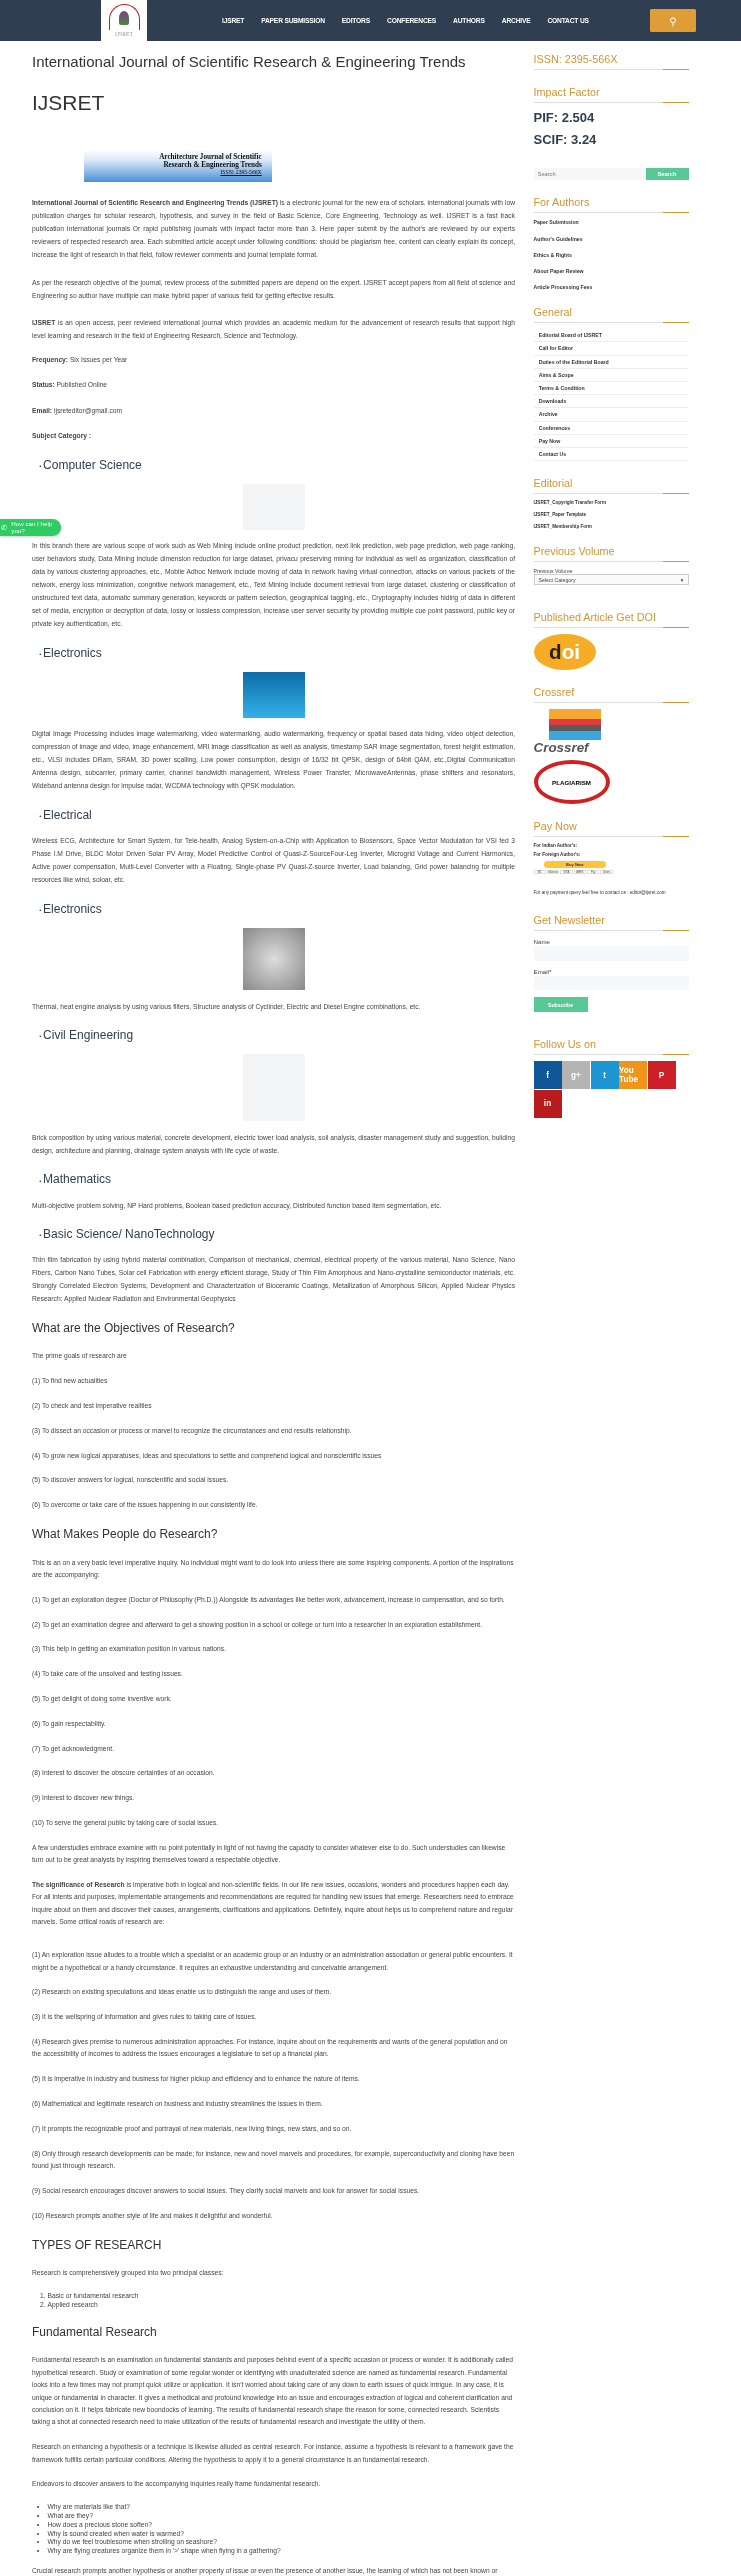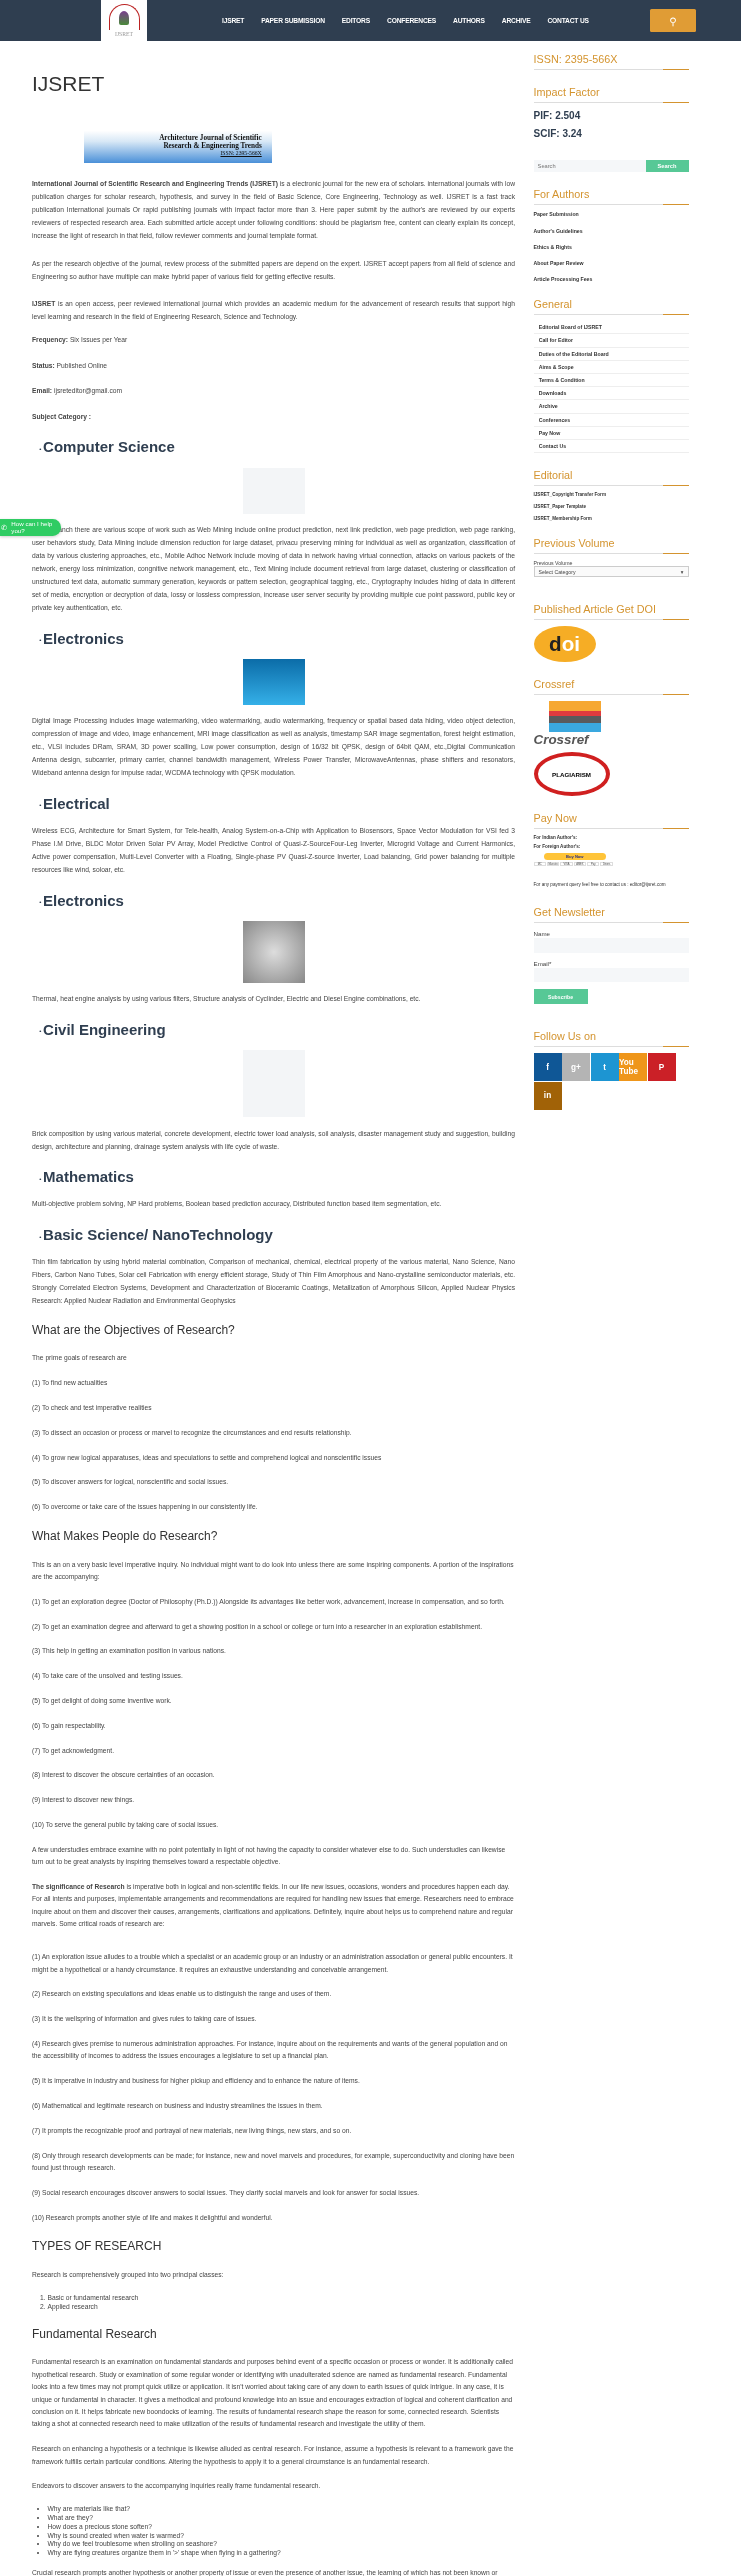--- a/index.html
+++ b/index.html
@@ -16,32 +16,32 @@
 .main{width:515px;padding-left:32px;padding-top:10.3px}
 .side{width:155px;margin-left:18.5px;padding-top:10.3px}
 .site-title{font-size:15px;color:#333;line-height:17px;margin-top:2.1px;font-weight:normal}
 .site-name{font-size:21px;color:#333;margin-top:20.6px;margin-bottom:31px}
 .banner{margin-left:52px;width:188px;height:36px;background:linear-gradient(#fff 10%,#d8e8f6 40%,#4a90d8);position:relative;display:flex;flex-direction:column;align-items:flex-end;justify-content:center;padding-right:10.3px;font-family:"Liberation Serif",serif;color:#111}
 .banner .b1{font-weight:bold;font-size:7.2px}
 .banner .b2{font-size:5.7px;text-decoration:underline}
 .intro p{text-align:justify;line-height:13px;font-size:6.7px;margin:14.4px 0 13.4px;color:#444}
 .intro p:first-of-type{margin-top:14.4px}
 .meta p{font-size:6.7px;margin:0 0 18.5px;color:#444}
-.cat h3{font-size:15px;color:#2f3e50;font-weight:bold;margin:15.5px 0 12.4px 7.2px}
+.cat h3{font-size:12px;color:#2f3e50;font-weight:normal;margin:15.5px 0 12.4px 7.2px}
 .cat h3:before{content:"• ";font-size:6.2px;vertical-align:middle}
 .cat .img{margin:0 auto 9.3px;display:block}
 .cat p{text-align:justify;line-height:13px;font-size:6.7px;margin-bottom:10.3px}
 .sec h2{font-size:12px;color:#333;margin:15.5px 0 15.5px;font-weight:normal}
 .sec p{line-height:12.4px;font-size:6.7px;margin-bottom:12.4px}
 .sec ol,.sec ul{margin-left:15.5px;margin-bottom:9.3px;font-size:6.7px;line-height:8.8px}
 .sec ul li{margin-bottom:0}
 .side h4{font-size:10.8px;color:#d4942f;font-weight:normal;padding-bottom:4.1px;border-bottom:0.5px solid #ddd;position:relative;margin-bottom:6.2px;margin-top:15.5px}
 .side h4:after{content:"";position:absolute;right:0;bottom:-0.5px;width:26px;height:0.5px;background:#d4942f}
 .issn{font-size:10.8px;color:#d4942f}
-.pif{font-size:10px;color:#2f3e50;font-weight:bold;margin:7.2px 0 3.1px}
+.pif{font-size:13px;color:#2f3e50;font-weight:bold;margin:7.2px 0 3.1px}
 .srch{display:flex;margin-top:20.6px}
 .srch input{flex:1;height:12.4px;background:#f5f7f9;border:none;padding-left:4.1px;font-size:5.7px}
 .srch button{width:43px;height:12.4px;background:#57c896;color:#fff;border:none;font-weight:bold;font-size:5.7px}
 .alinks a{display:block;font-size:5.2px;font-weight:bold;color:#333;text-decoration:none;margin-bottom:10.3px}
 .glinks a{display:block;font-size:5.2px;font-weight:bold;color:#333;text-decoration:none;padding:3.1px 5.2px;border-bottom:0.5px solid #eee}
 .dlinks a{display:block;font-size:4.6px;font-weight:bold;color:#333;text-decoration:none;margin-bottom:7.2px}
 .sel-label{font-size:5.2px;color:#444}
 .sel{height:10.8px;border:0.5px solid #ccc;font-size:5.2px;padding:1.5px 4.1px;display:flex;justify-content:space-between;background:#fafafa}
 .doi{width:62px;height:36px;border-radius:50%;background:#f6ad25;display:flex;align-items:center;justify-content:center;font-size:20.6px;font-weight:bold;color:#fff}
 .doi span{color:#222}
@@ -81,20 +81,21 @@
     </div>
   <div class="searchbtn">
       <span>⚲</span>
     </div>
 </div>
 
 <div class="wa">How can I help you?</div>
 
 <div class="wrap">
 <div class="main">
+  <h1 class="site-title">International Journal of Scientific Research &amp; Engineering Trends</h1>
   <div class="site-name">IJSRET</div>
   <div class="banner">
     <div class="b1">Architecture Journal of Scientific</div>
     <div class="b1">Research &amp; Engineering Trends</div>
     <div class="b2">ISSN: 2395-566X</div>
   </div>
   <div class="intro">
     <p><b>International Journal of Scientific Research and Engineering Trends (IJSRET)</b><span> is a electronic journal for the new era of scholars. international journals with low publication charges for scholar research, hypothesis, and survey in the field of Basic Science, Core Engineering, Technology as well. IJSRET is a fast track publication International journals Or rapid publishing journals with impact factor more than 3. Here paper submit by the author's are reviewed by our experts reviewers of respected research area. Each submitted article accept under following conditions: should be plagiarism free, content can clearly explain its concept, increase the light of research in that field,  follow reviewer comments and journal template format.</span></p>
     <p>As per the research objective of the journal, review process of the submitted papers are depend on the expert. IJSRET accept papers from all field of science and Engineering so author have multiple can make hybrid paper of various field for getting effective results.</p>
     <p><b>IJSRET</b><span> is an open access, peer reviewed international journal which provides an academic medium for the advancement of research results that support high level learning and research in the field of Engineering Research, Science and Technology.</span></p>
@@ -265,17 +266,17 @@
     <label>Email*</label><input style="">
     <button>Subscribe</button>
   </div>
   <h4 style="margin-top:26px">Follow Us on</h4>
   <div class="social" id="social">
         <span style="background: rgb(15, 87, 150);">f</span>
         <span style="background: rgb(180, 180, 180);">g+</span>
         <span style="background: rgb(29, 149, 210);">t</span>
         <span style="background: rgb(239, 150, 26);">You Tube</span>
         <span style="background: rgb(203, 32, 39);">P</span>
-        <span style="background: #a16207;">in</span>
+        <span style="background: #b91c1c;">in</span>
       </div>
 </div>
 </div>
 
 
 </body></html>

